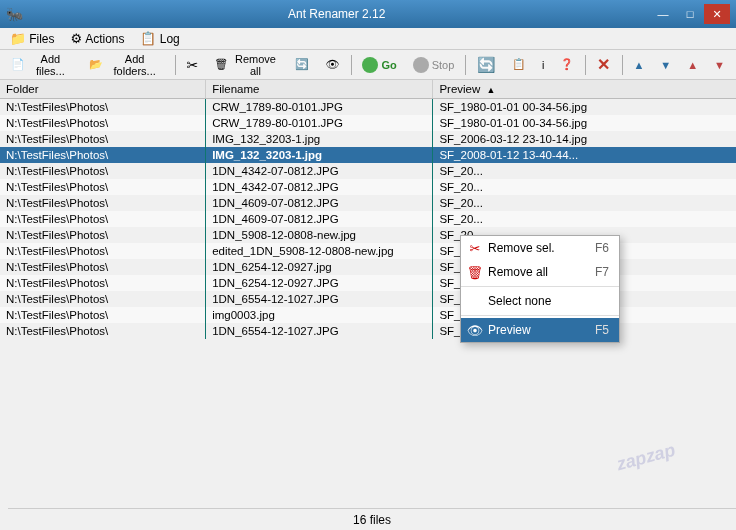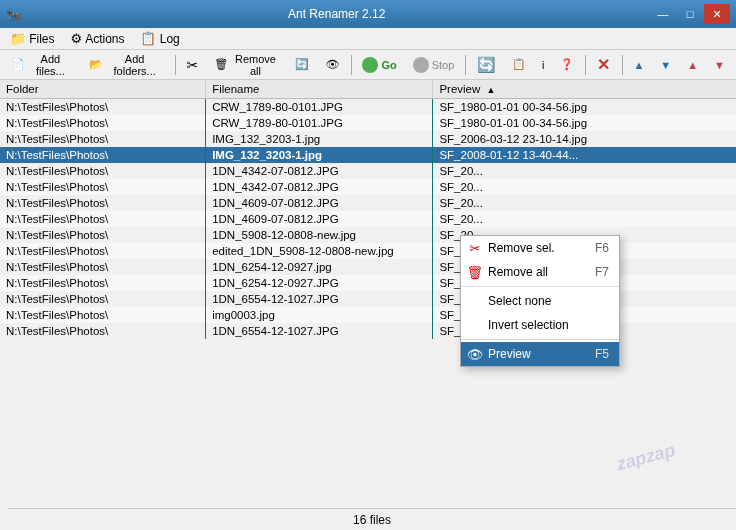--- a/index.html
+++ b/index.html
@@ -417,27 +417,20 @@
       <span class="context-menu-shortcut">F7</span>
     </div>
     <div class="context-menu-sep"></div>
     <div class="context-menu-item">
       <div class="context-menu-left">
         <div class="cm-icon"></div>
         <span>Select none</span>
       </div>
       <span class="context-menu-shortcut"></span>
     </div>
-    <div class="context-menu-item">
-      <div class="context-menu-left">
-        <div class="cm-icon"></div>
-        <span>Invert selection</span>
-      </div>
-      <span class="context-menu-shortcut"></span>
-    </div>
     <div class="context-menu-sep"></div>
     <div class="context-menu-item highlighted">
       <div class="context-menu-left">
         <div class="cm-icon">👁</div>
         <span>Preview</span>
       </div>
       <span class="context-menu-shortcut" style="color:#ddd;text-align:center;">F5</span>
     </div>
   </div>
 </div>

